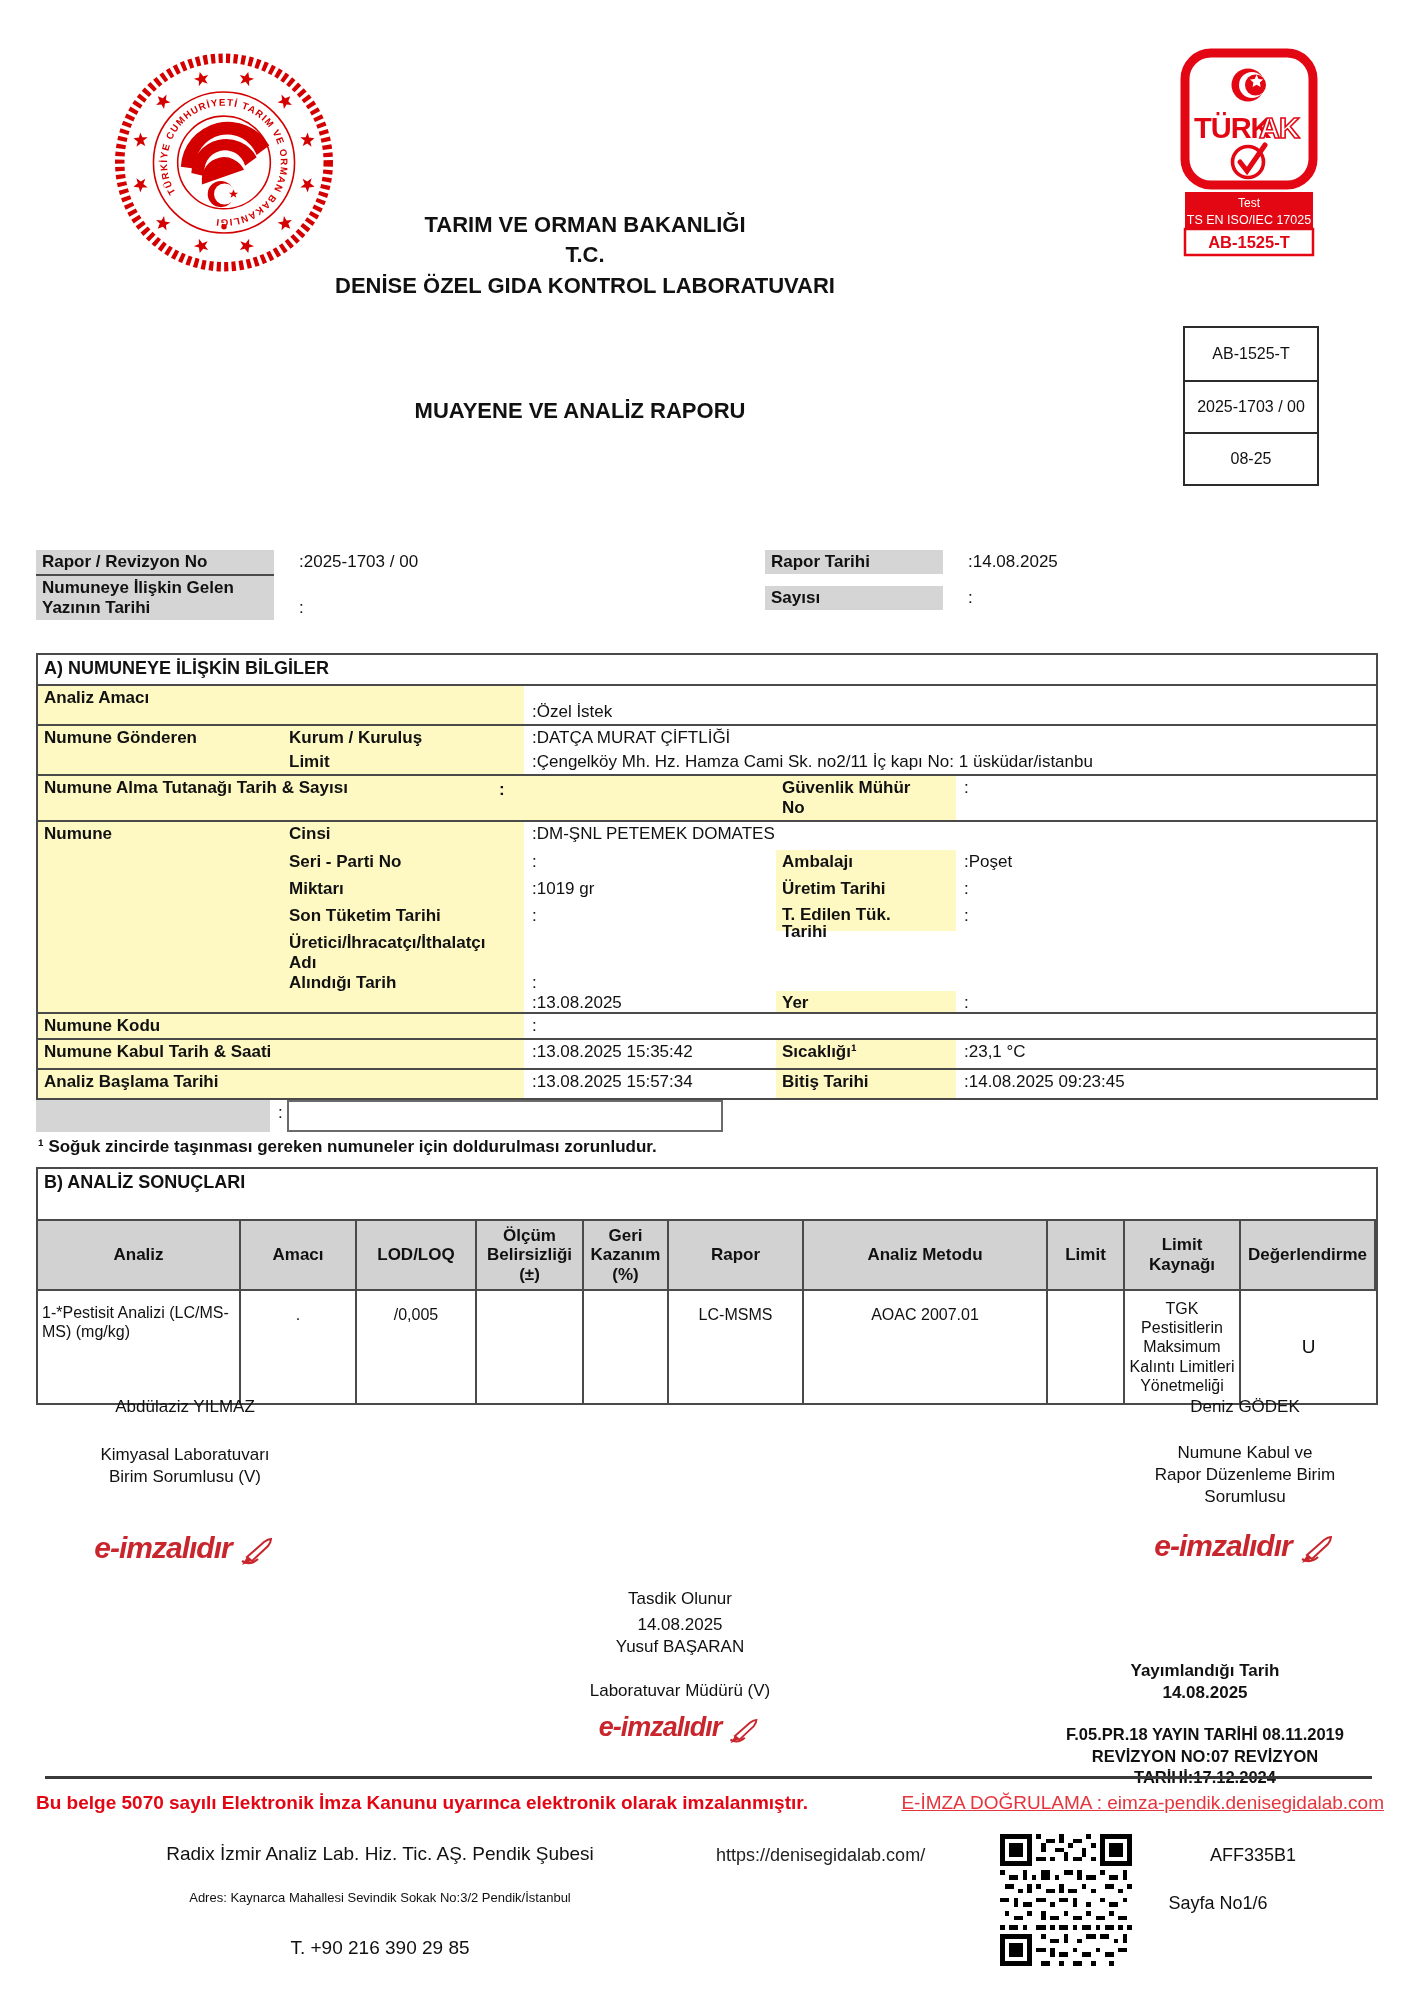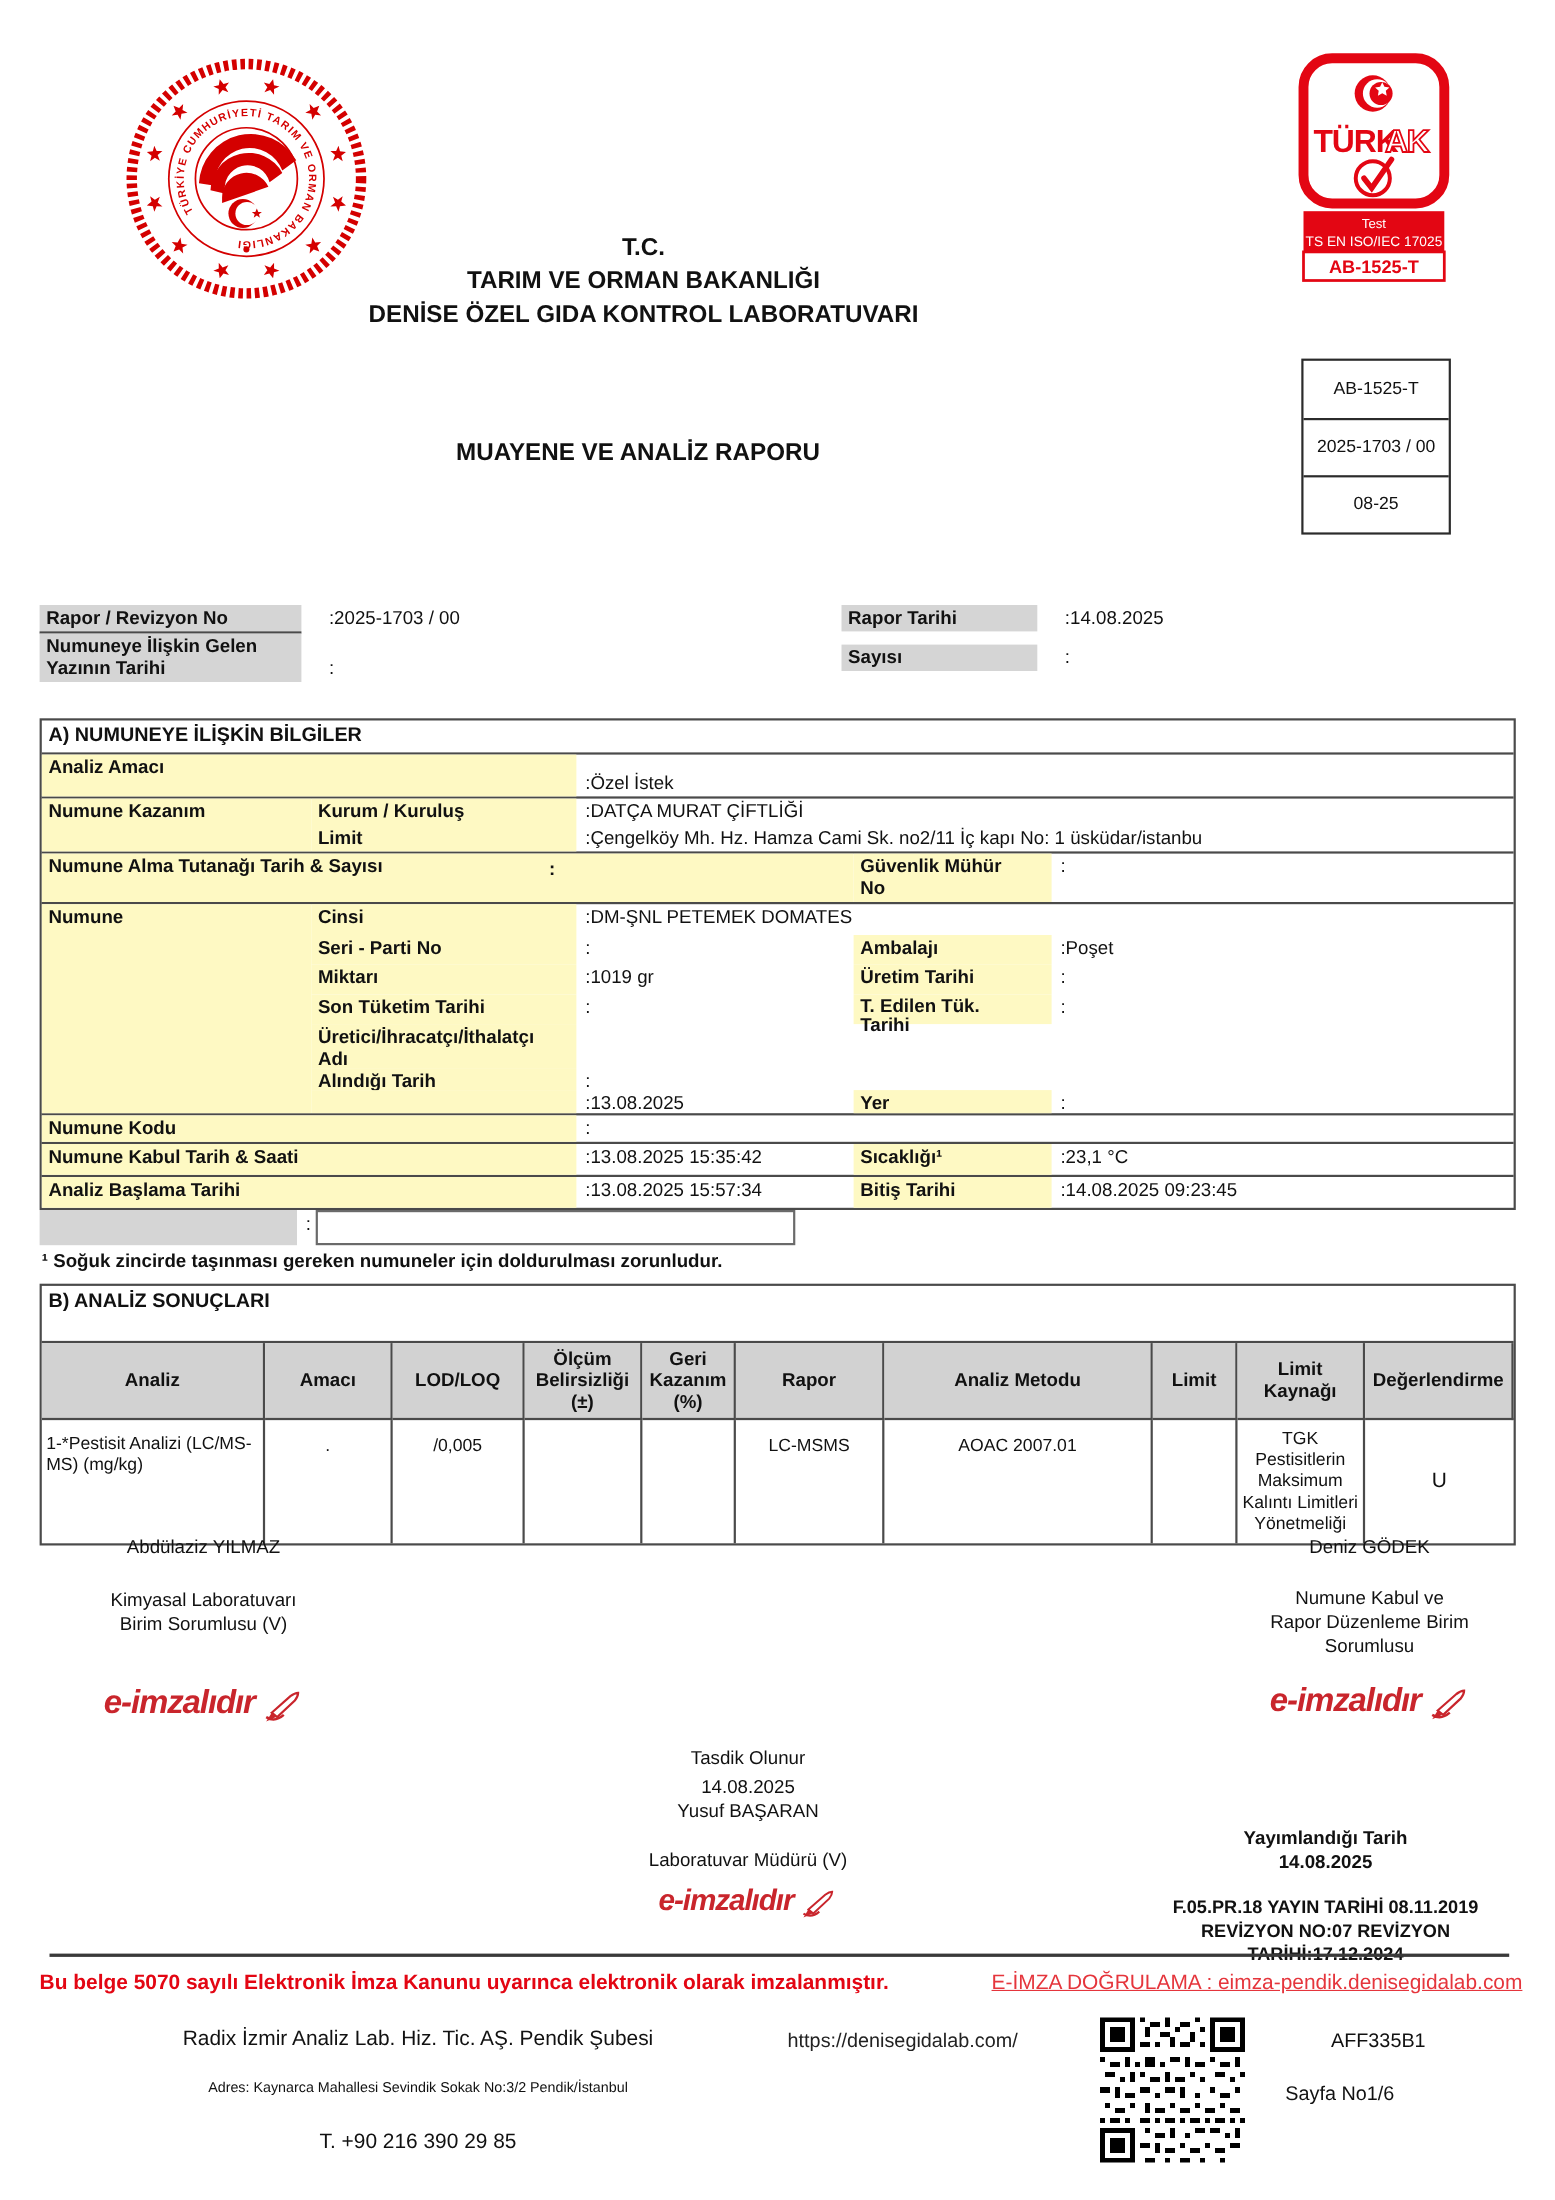--- a/index.html
+++ b/index.html
@@ -124,22 +124,22 @@
       <path d="M84,132 a33,33 0 0 1 62,-15 l-11,8 a19,19 0 0 0 -38,10 z" fill="#d40000"></path>
       <path d="M94,138 a21,21 0 0 1 40,-9 l-40,14 z" fill="#d40000"></path>
       <circle cx="112" cy="152" r="12.5" fill="#d40000"></circle>
       <circle cx="115.5" cy="152" r="10" fill="#fff"></circle>
       <use href="#st" transform="translate(124 152) scale(0.62)"></use>
       <circle cx="115" cy="183" r="2.6" fill="#d40000"></circle>
     </svg>
   </div>
 
   <div class="title-block">
+    <div>TARIM VE ORMAN BAKANLIĞI</div>
     <div>T.C.</div>
-    <div>TARIM VE ORMAN BAKANLIĞI</div>
     <div>DENİSE ÖZEL GIDA KONTROL LABORATUVARI</div>
   </div>
   <div class="report-title">MUAYENE VE ANALİZ RAPORU</div>
 
   <div class="turkak">
     <svg width="142" height="212" viewBox="0 0 142 212">
       <rect x="7" y="7" width="128" height="132" rx="26" fill="#fff" stroke="#e30613" stroke-width="9"></rect>
       <circle cx="70" cy="39" r="16.5" fill="#e30613"></circle>
       <circle cx="74" cy="39" r="13" fill="#fff"></circle>
       <circle cx="77.5" cy="39" r="10.5" fill="#e30613"></circle>
@@ -189,21 +189,21 @@
 
     <div class="a-box">
       <div class="a-title">A) NUMUNEYE İLİŞKİN BİLGİLER</div>
 
       <div class="a-row" style="min-height:40px">
         <div class="lbl c12">Analiz Amacı</div>
         <div class="val c35 vbot">:Özel İstek</div>
       </div>
 
       <div class="a-row">
-        <div class="lbl" style="grid-row:1 / 3">Numune Kazanım</div>
+        <div class="lbl" style="grid-row:1 / 3">Numune Gönderen</div>
         <div class="lbl">Kurum / Kuruluş</div>
         <div class="val c35">:DATÇA MURAT ÇİFTLİĞİ</div>
         <div class="lbl">Limit</div>
         <div class="val c35">:Çengelköy Mh. Hz. Hamza Cami Sk. no2/11 İç kapı No: 1 üsküdar/istanbu</div>
       </div>
 
       <div class="a-row" style="min-height:40px">
         <div class="lbl c13">
           <span>Numune Alma Tutanağı Tarih &amp; Sayısı</span>
           <span class="abs-colon">:</span>

